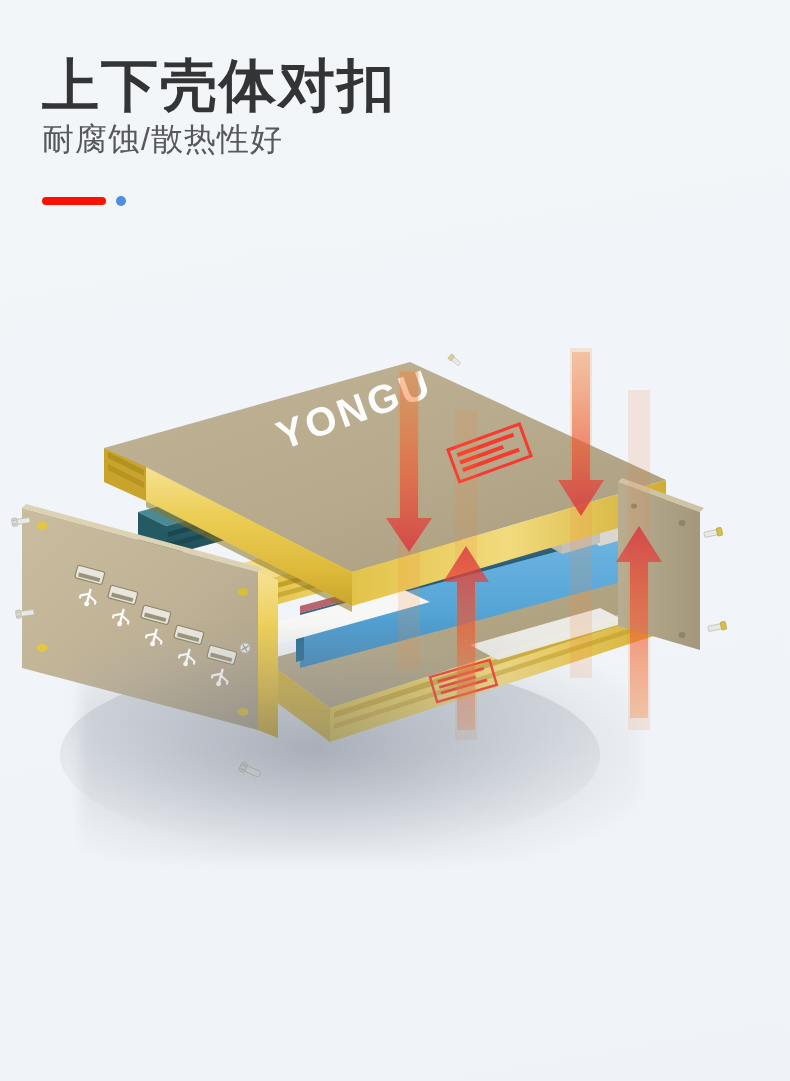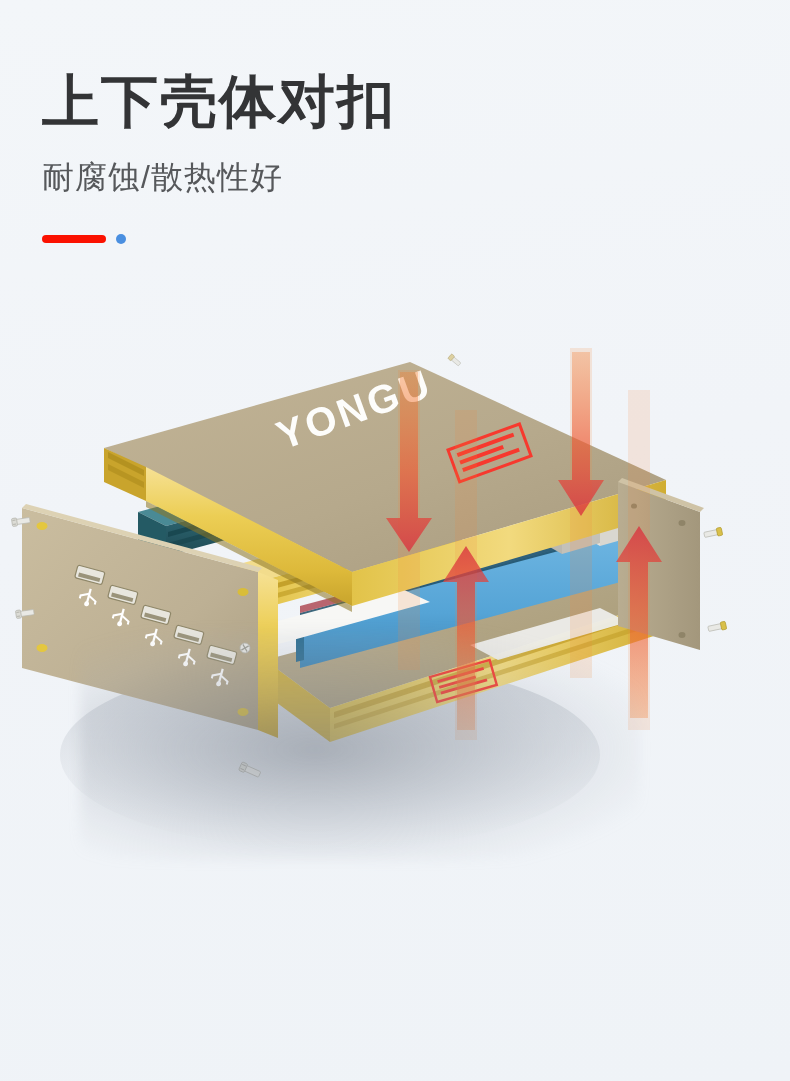--- a/index.html
+++ b/index.html
@@ -7,34 +7,33 @@
     width: 790px; height: 1081px;
     font-family: "Liberation Sans", "DejaVu Sans", sans-serif;
     overflow: hidden;
   }
   body {
     background: linear-gradient(170deg, #f3f6f9 0%, #f1f4f8 45%, #eff3f7 100%);
     position: relative;
   }
 
   
-  .header { position: absolute; left: 42px; top: 70px; }
+  .header { position: absolute; left: 42px; top: 54px; }
   .headline {
     font-size: 57px;
     font-weight: bold;
     color: #333436;
     letter-spacing: 2px;
     line-height: 1.12;
     white-space: nowrap;
   }
   .subtitle {
     font-size: 32px;
     color: #56585b;
     letter-spacing: 1px;
-    margin-top: 22px;
     white-space: nowrap;
   }
   .accent-row {
     display: flex; align-items: center;
     margin-top: 34px;
   }
   .accent-bar {
     width: 64px; height: 8px;
     border-radius: 4px;
     background: #fb1100;

